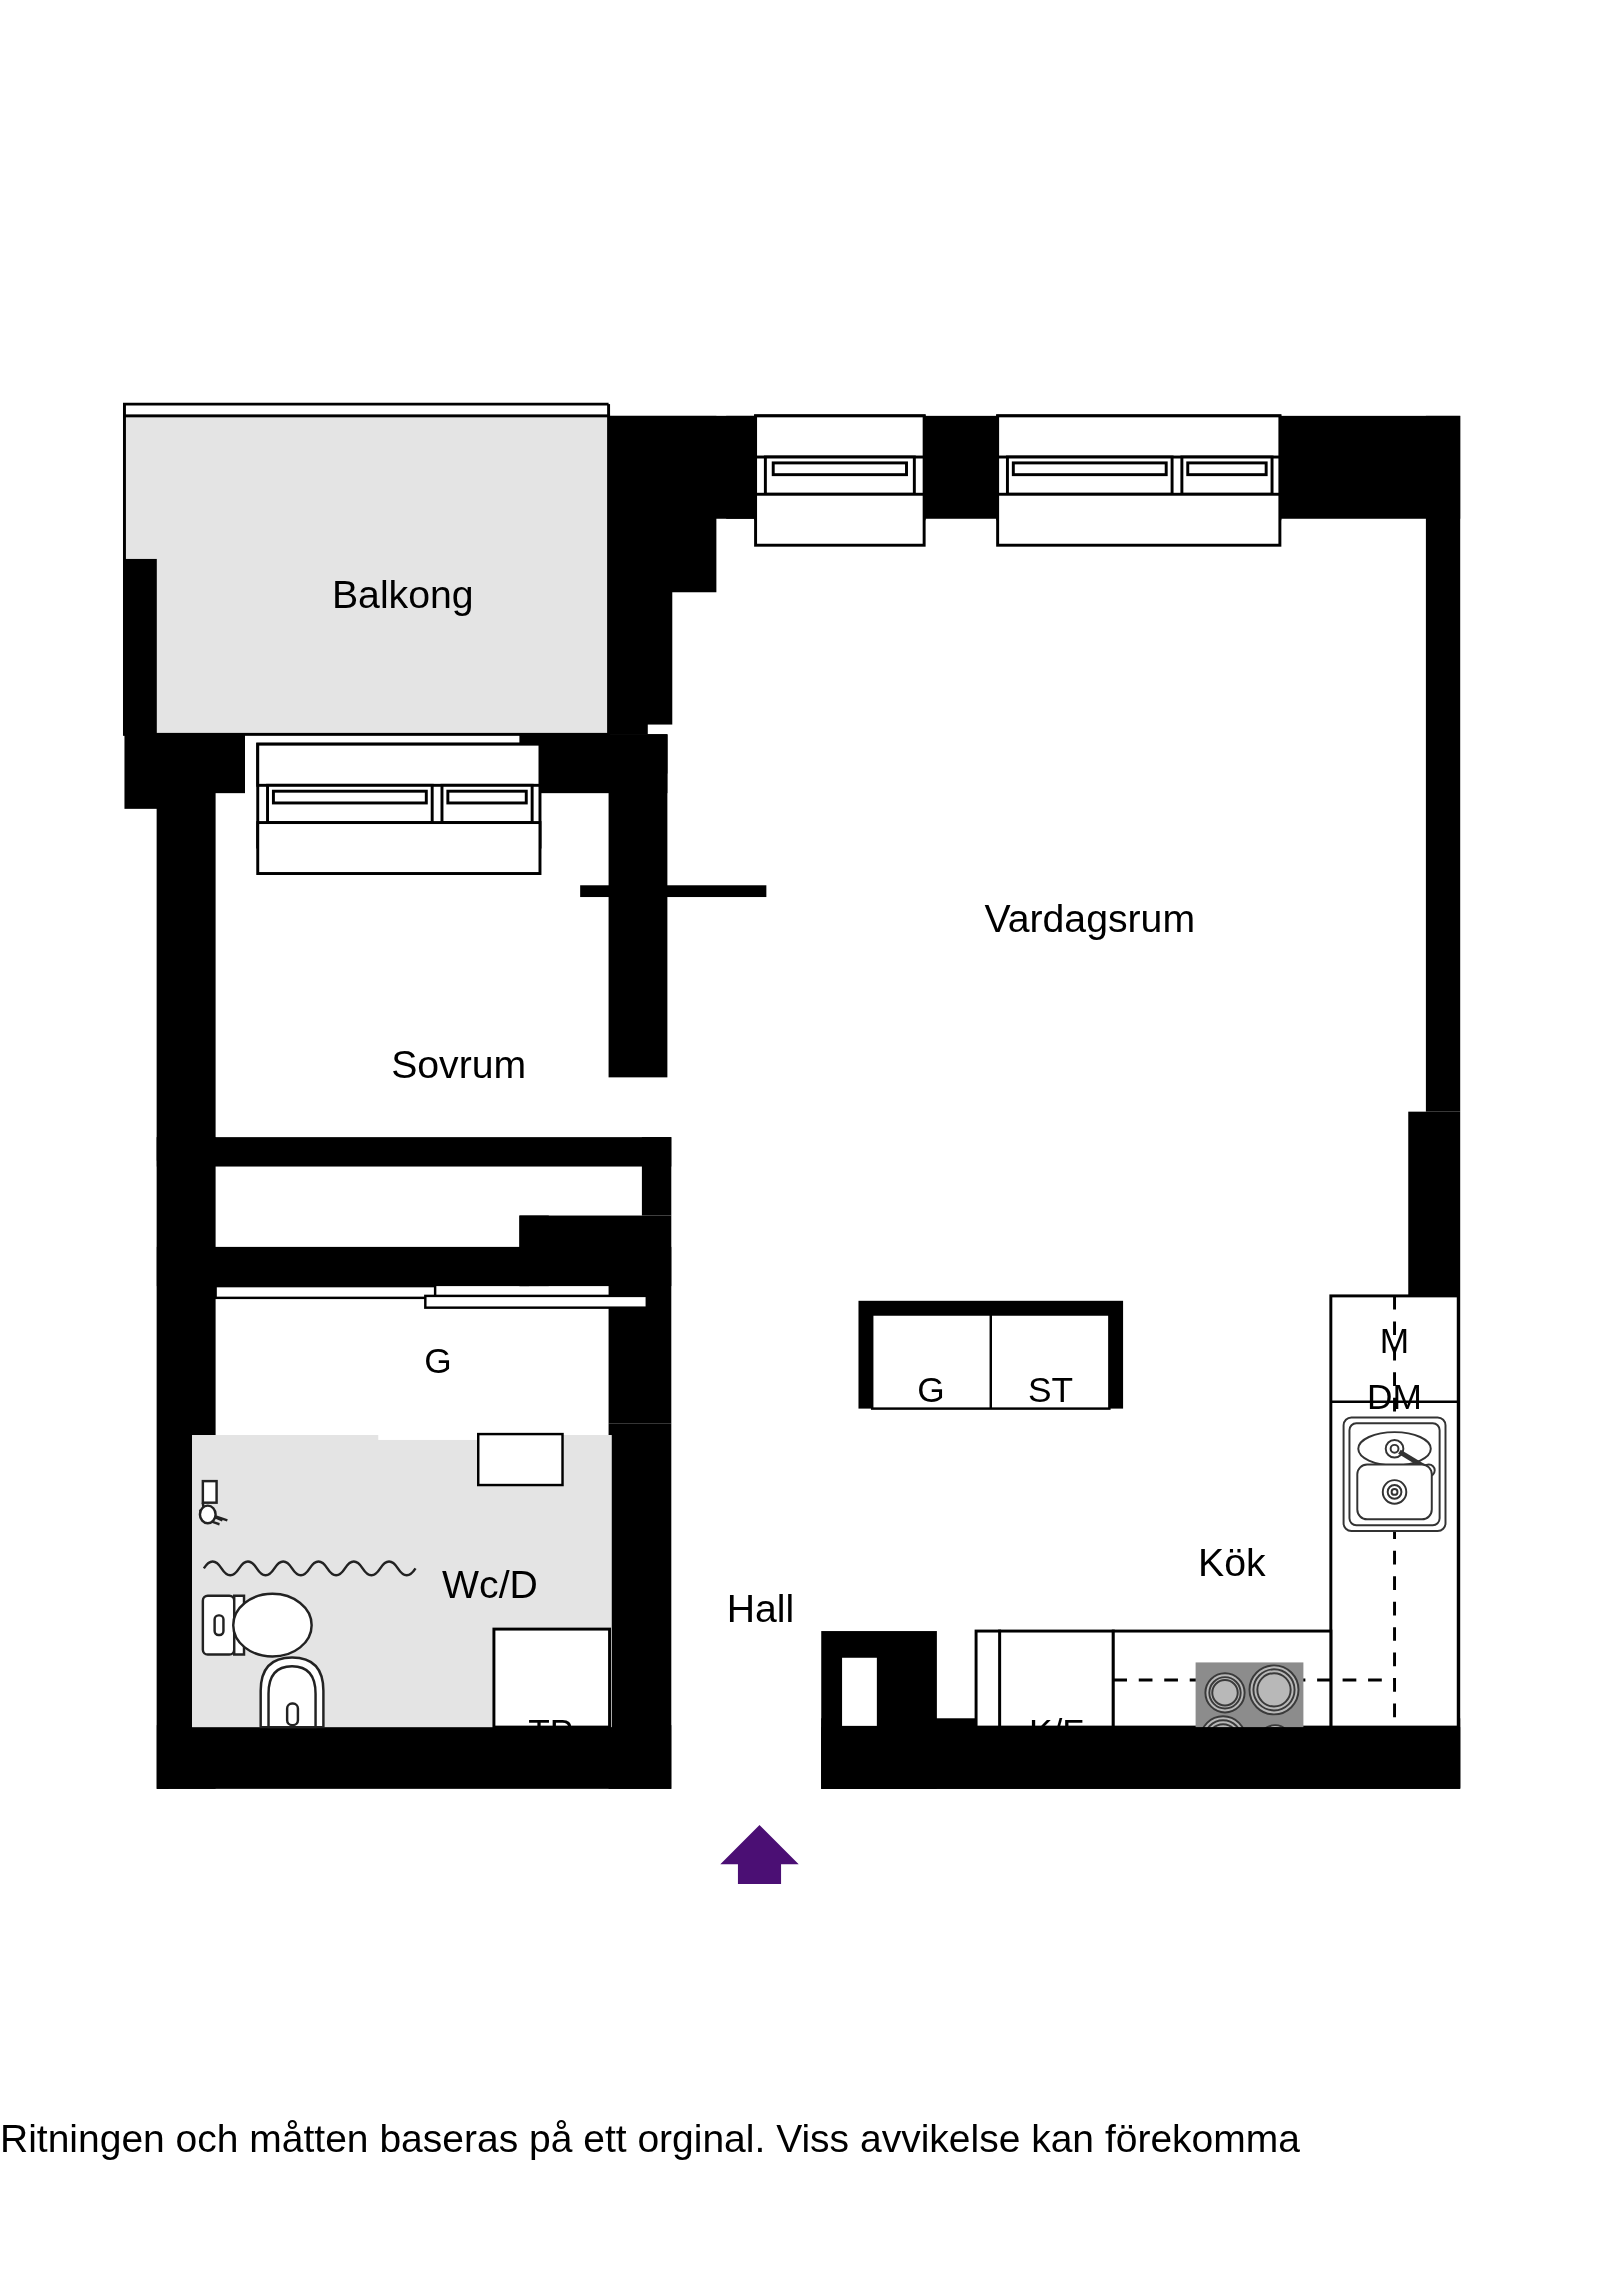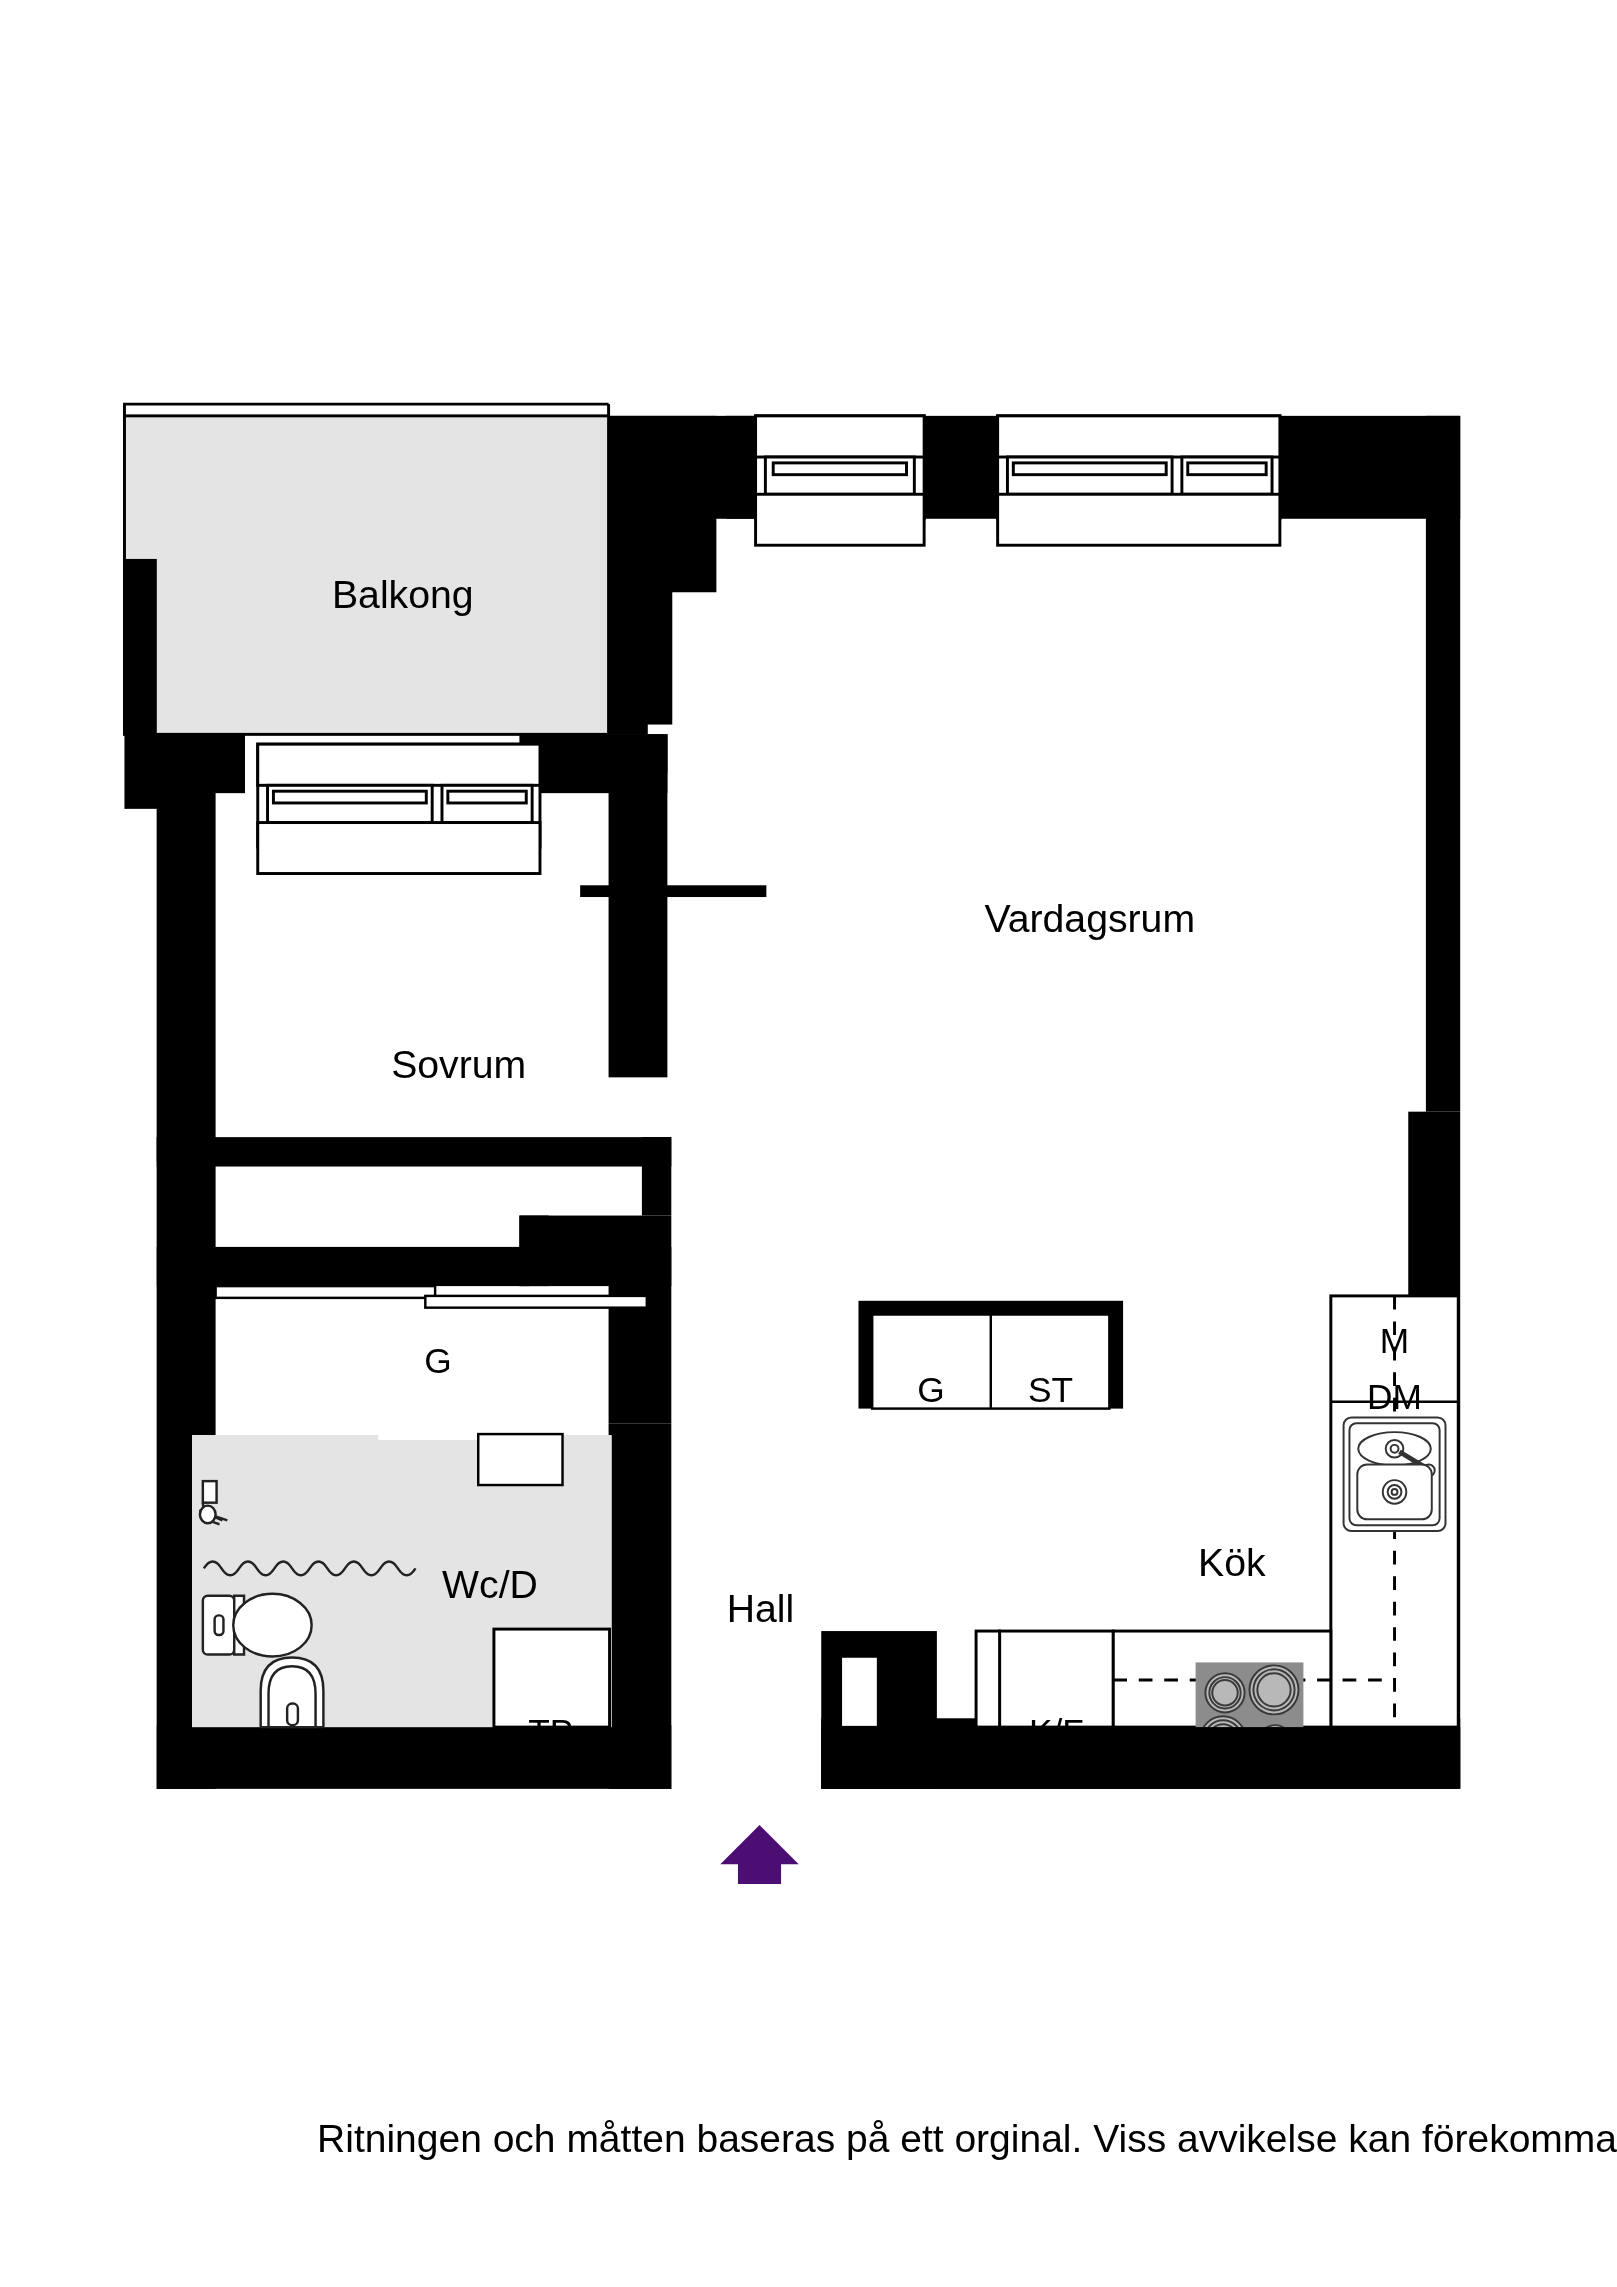--- a/index.html
+++ b/index.html
@@ -38,21 +38,21 @@
     font-size: 36px;
     fill: #000000;
     text-anchor: middle;
     dominant-baseline: middle;
   }
   .caption-text {
     position: absolute;
     left: 0;
     top: 2117px;
     width: 1617px;
-    text-align: right;
+    text-align: left;
     font-family: "Liberation Sans", sans-serif;
     font-size: 39px;
     color: #000000;
     white-space: nowrap;
   }
 </style>
 </head>
 <body>
 
 <div id="plan-wrap">

